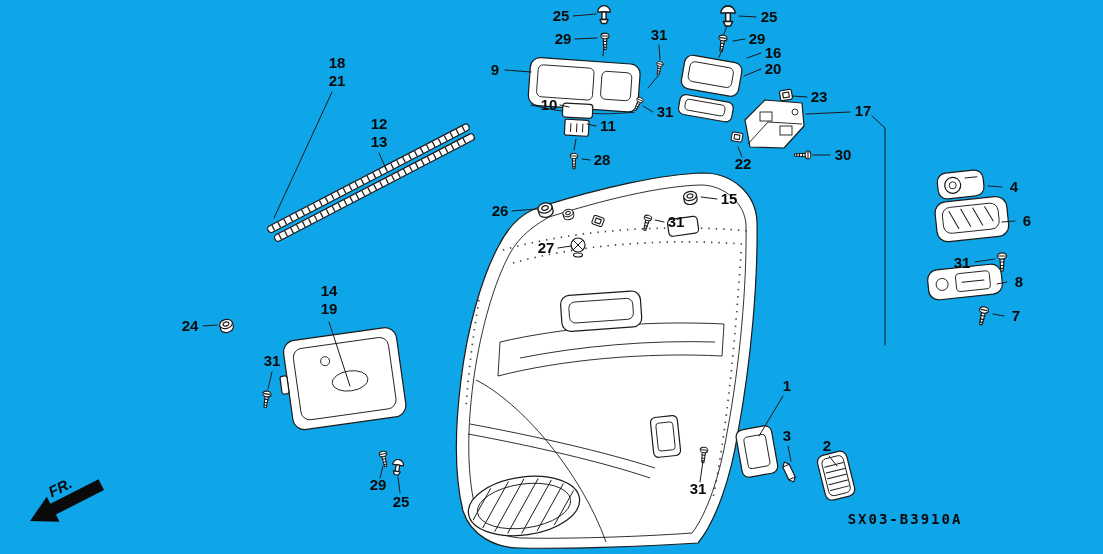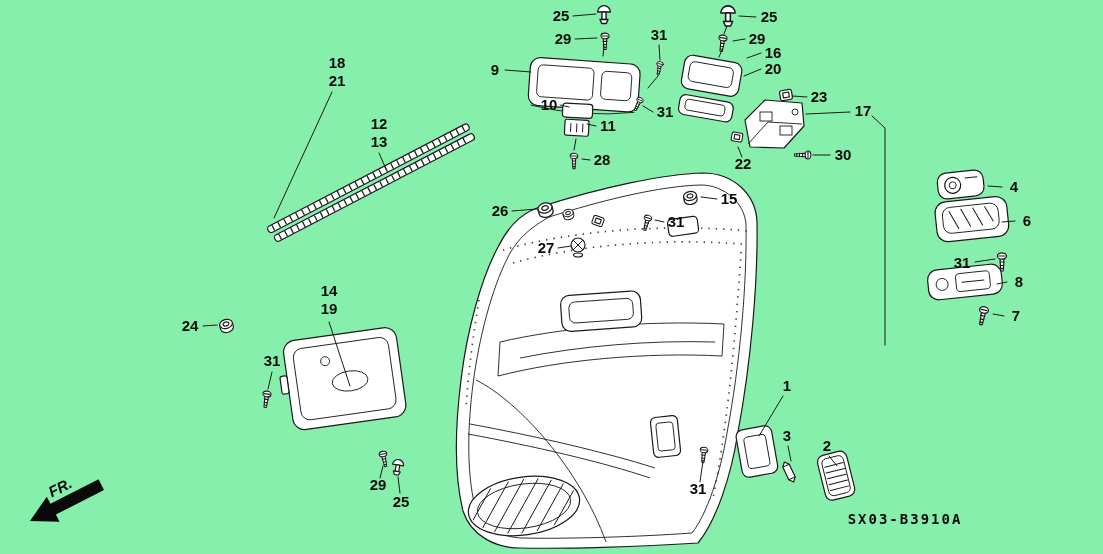--- a/index.html
+++ b/index.html
@@ -1,16 +1,16 @@
 <!DOCTYPE html>
 <html><head>
 <meta charset="utf-8">
 <style>
   html,body{margin:0;padding:0;background:#fff;}
-  .stage{position:relative;width:1103px;height:554px;background:#86efac;overflow:hidden;
+  .stage{position:relative;width:1103px;height:554px;background:#0ea5e9;overflow:hidden;
          font-family:"Liberation Sans",sans-serif;}
   svg{position:absolute;left:0;top:0;}
   .part{stroke:#1a1a1a;stroke-width:1.2;fill:#fff;stroke-linejoin:round;stroke-linecap:round;}
   .part line,.part path.open{fill:none;}
   .ln{stroke:#1a1a1a;stroke-width:1;fill:none;stroke-linecap:round;}
   .thin{stroke:#1a1a1a;stroke-width:0.9;fill:none;}
   .dots{stroke:#444;stroke-width:1.7;stroke-dasharray:1.4 6;fill:none;}
   .hatch{stroke:#222;stroke-width:6;stroke-dasharray:1.3 5.4;fill:none;}
   text.callout{font-family:"Liberation Sans",sans-serif;font-size:15px;font-weight:600;
                fill:#0a0a0a;text-anchor:middle;}

